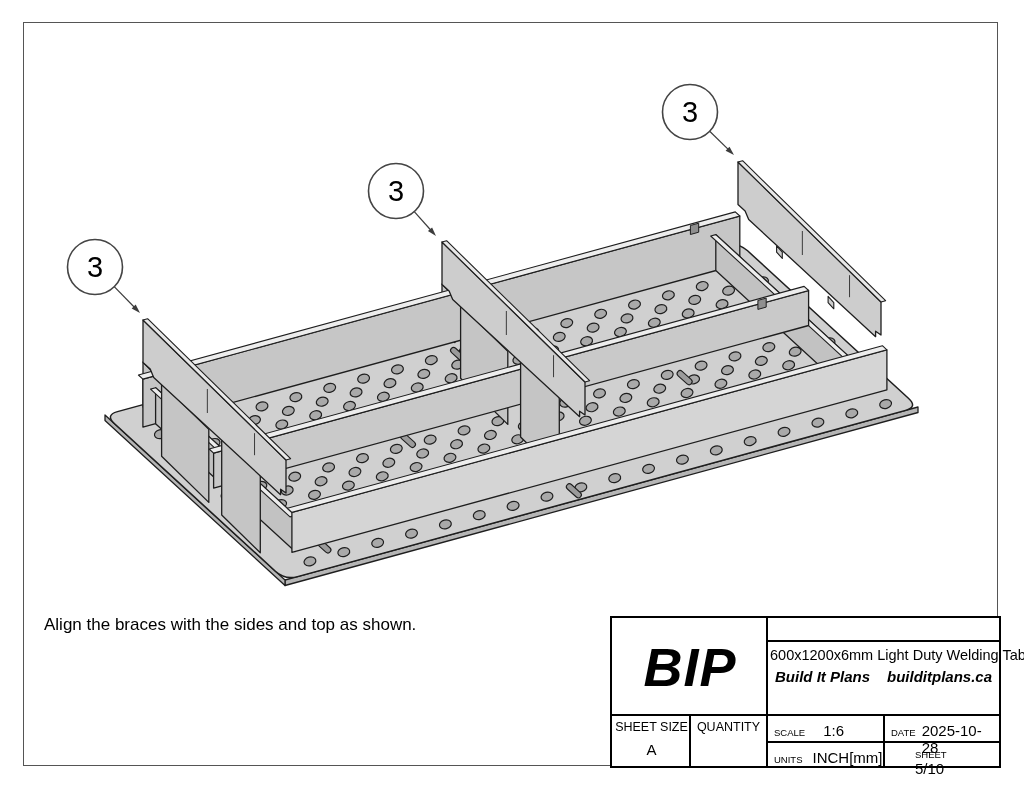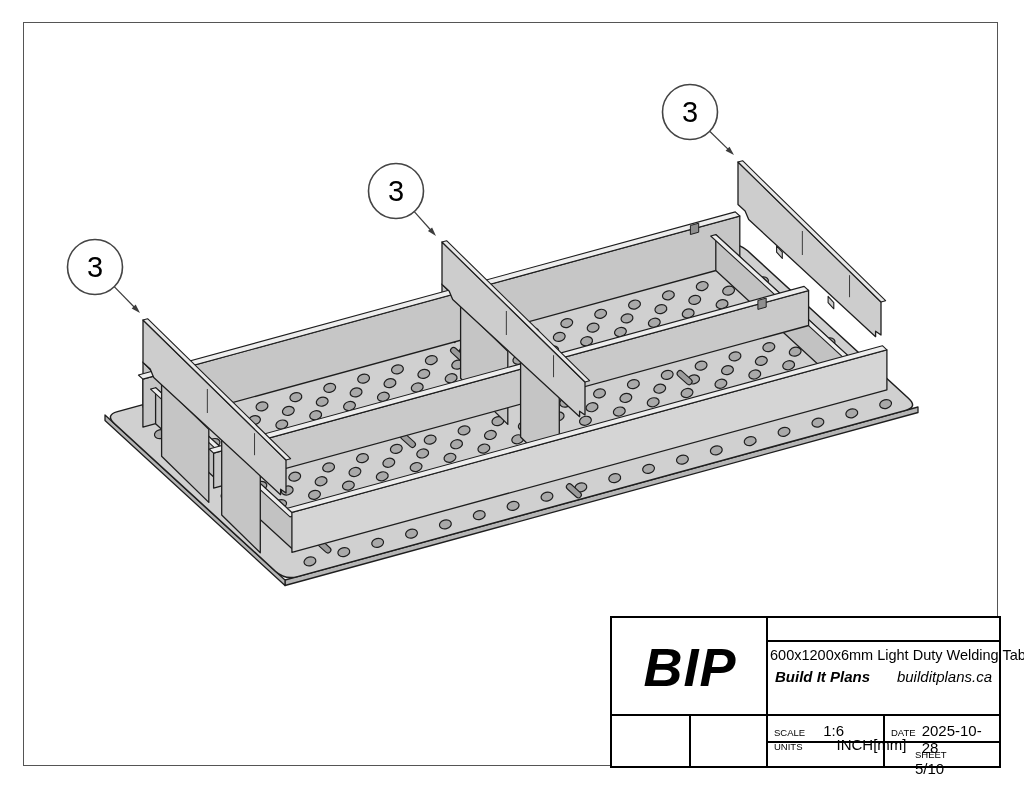--- a/index.html
+++ b/index.html
@@ -22,34 +22,34 @@
   .h1{left:154px;right:0;top:22px;height:2px;}
   .h2{left:0;right:0;top:96px;height:2px;}
   .h3{left:154px;right:0;top:123px;height:2px;}
 
   .cell{position:absolute;box-sizing:border-box;}
   .bip-cell{left:2px;top:2px;width:152px;height:94px;display:flex;align-items:center;
       justify-content:center;font-size:54px;font-weight:bold;font-style:italic;letter-spacing:1px;}
   .row1{left:158px;top:0;right:2px;height:24px;display:flex;justify-content:space-between;
       align-items:center;padding:0 5px;font-size:15px;font-style:italic;margin-top:46px;}
   .company{font-weight:700;}
-  .website{font-weight:400;}
+  .website{font-weight:700;}
   .row2{left:158px;top:26px;right:2px;height:70px;}
   .dtitle{text-align:center;font-size:14.5px;margin-top:3px;white-space:nowrap;}
   .legal{position:absolute;left:4px;right:1px;bottom:2px;font-size:7.7px;line-height:1.32;}
   .legal b{font-weight:700;}
   .lv{display:flex;align-items:baseline;padding:4px 0 0 4px;}
   .lv .lab{font-size:9.5px;}
   .lv .val{font-size:15px;}
   .scale-cell{left:158px;top:100px;width:111px;height:21px;}
   .scale-cell .val{margin-left:18px;}
   .date-cell{left:275px;top:100px;right:2px;height:21px;}
   .date-cell .val{margin-left:6px;}
-  .units-cell{left:158px;top:114px;width:111px;height:21px;gap:12px;}
-  .units-cell .val{margin-left:22px;}
+  .units-cell{left:158px;top:127px;width:111px;height:21px;}
+  .units-cell .val{margin-left:10px;}
   .sheetno-cell{left:275px;top:127px;right:2px;height:21px;flex-direction:column;}
   .sheetno-cell .val{margin-left:24px;}
   .ss-cell{left:2px;top:98px;width:75px;height:50px;text-align:center;}
   .qty-cell{left:81px;top:98px;width:71px;height:50px;text-align:center;}
   .ss-cell .lab,.qty-cell .lab{display:block;font-size:12.5px;margin-top:4px;}
   .ss-cell .val{display:block;font-size:15px;margin-top:7px;}
 </style>
 </head>
 <body>
 
@@ -245,20 +245,21 @@
         <text x="396" y="191" text-anchor="middle" dy="0.36em" font-size="29" font-family="&quot;Liberation Sans&quot;, sans-serif" fill="#000">3</text>
       </g>
       <g>
         <line x1="709.6676480660282" y1="131.22065606452753" x2="728.9936895831928" y2="150.107469365393" stroke="#3c3c3c" stroke-width="1.2"></line>
         <path d="M734.0,155.0L725.6,150.7L729.5,146.7Z" fill="#3c3c3c" stroke="none"></path>
         <circle cx="690" cy="112" r="27.5" fill="#ffffff" stroke="#444444" stroke-width="1.6"></circle>
         <text x="690" y="112" text-anchor="middle" dy="0.36em" font-size="29" font-family="&quot;Liberation Sans&quot;, sans-serif" fill="#000">3</text>
       </g>
     </svg>
 
+  <div class="note-text">Align the braces with the sides and top as shown.</div>
 
   <div class="tb">
     <div class="ln v1"></div>
     <div class="ln v2"></div>
     <div class="ln v3"></div>
     <div class="ln h1"></div>
     <div class="ln h2"></div>
     <div class="ln h3"></div>
 
     <div class="cell bip-cell">BIP</div>
@@ -281,14 +282,22 @@
       <span class="val">2025-10-28</span>
     </div>
     <div class="cell lv units-cell">
       <span class="lab">UNITS</span>
       <span class="val">INCH[mm]</span>
     </div>
     <div class="cell lv sheetno-cell">
       <span class="lab">SHEET</span>
       <span class="val">5/10</span>
     </div>
+    <div class="cell ss-cell">
+      <span class="lab">SHEET SIZE</span>
+      <span class="val">A</span>
+    </div>
+    <div class="cell qty-cell">
+      <span class="lab">QUANTITY</span>
+      <span class="val"></span>
+    </div>
   </div>
 </div>
 
 </body></html>

